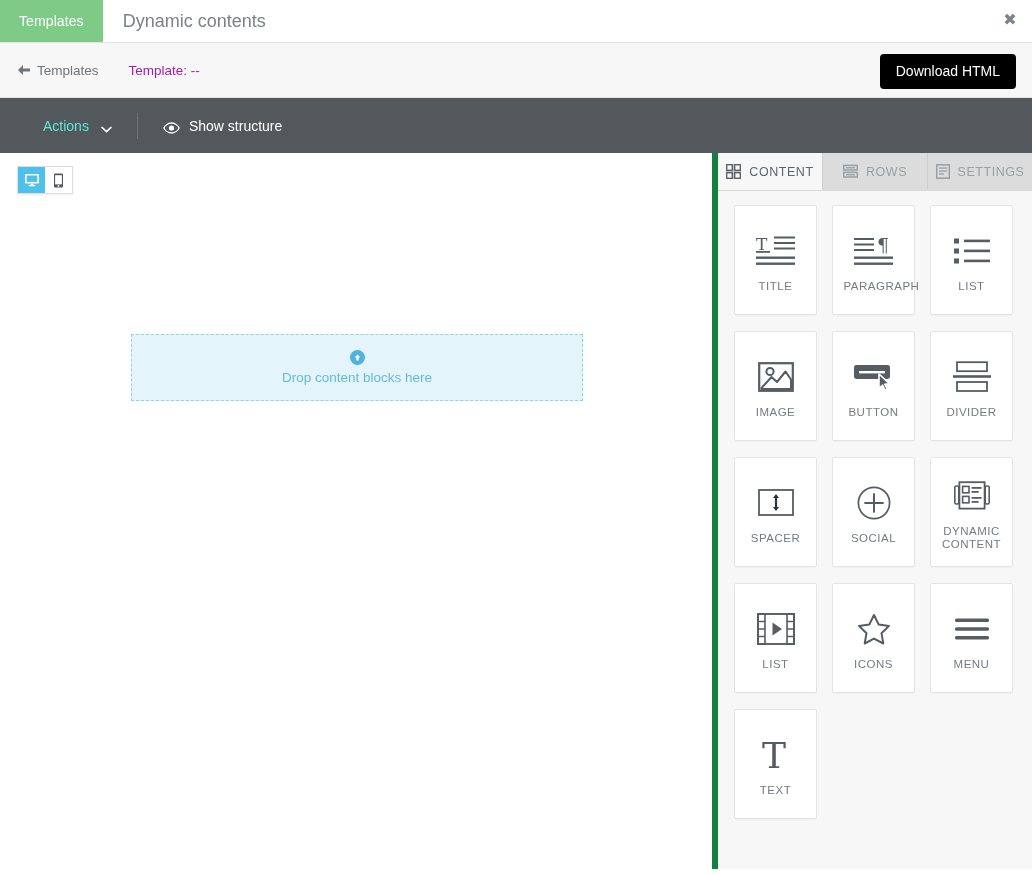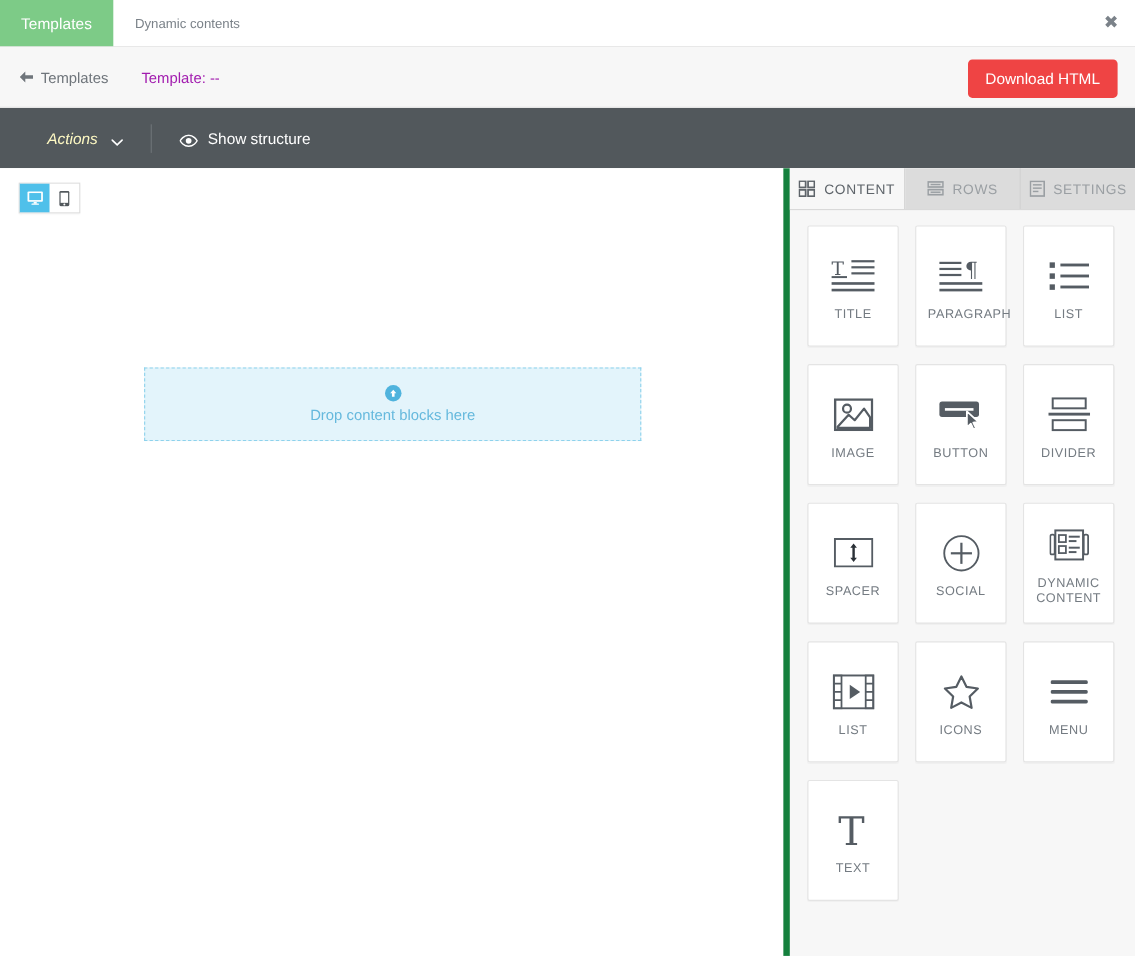--- a/index.html
+++ b/index.html
@@ -25,21 +25,21 @@
     background: #7dcb87;
     color: #ffffff;
     font-size: 14px;
     display: flex;
     align-items: center;
     padding: 0 19px;
     letter-spacing: .1px;
   }
   .tab-dynamic {
     color: #7b8289;
-    font-size: 12px;
+    font-size: 18px;
     display: flex;
     align-items: center;
     padding: 0 20px;
   }
   .close-btn {
     position: absolute;
     right: 13px;
     top: 11px;
     width: 18px; height: 18px;
     color: #7b8289;
@@ -75,45 +75,44 @@
     align-items: center;
   }
   .template-label {
     color: #a21caf;
     font-size: 13.5px;
   }
   .dl-btn {
     position: absolute;
     right: 16px;
     top: 11px;
-    background: #ef4444;
+    background: #000000;
     color: #ffffff;
     border: none;
     border-radius: 4px;
     font-size: 14px;
     padding: 9px 16px 10px;
     cursor: pointer;
     font-family: "Liberation Sans", sans-serif;
   }
 
   
   .darkbar {
     height: 55px;
     background: #52585c;
     display: flex;
     align-items: center;
     padding-left: 43px;
   }
   .actions-btn {
-    color: #fef9c3;
+    color: #5eead4;
     font-size: 14px;
     display: flex;
     align-items: flex-end;
     cursor: pointer;
-    font-style: italic;
   }
   .actions-btn .chev {
     margin-left: 12px;
     font-size: 11px;
     line-height: 1;
     position: relative;
     top: -1px;
   }
   .bar-sep {
     width: 1px;

